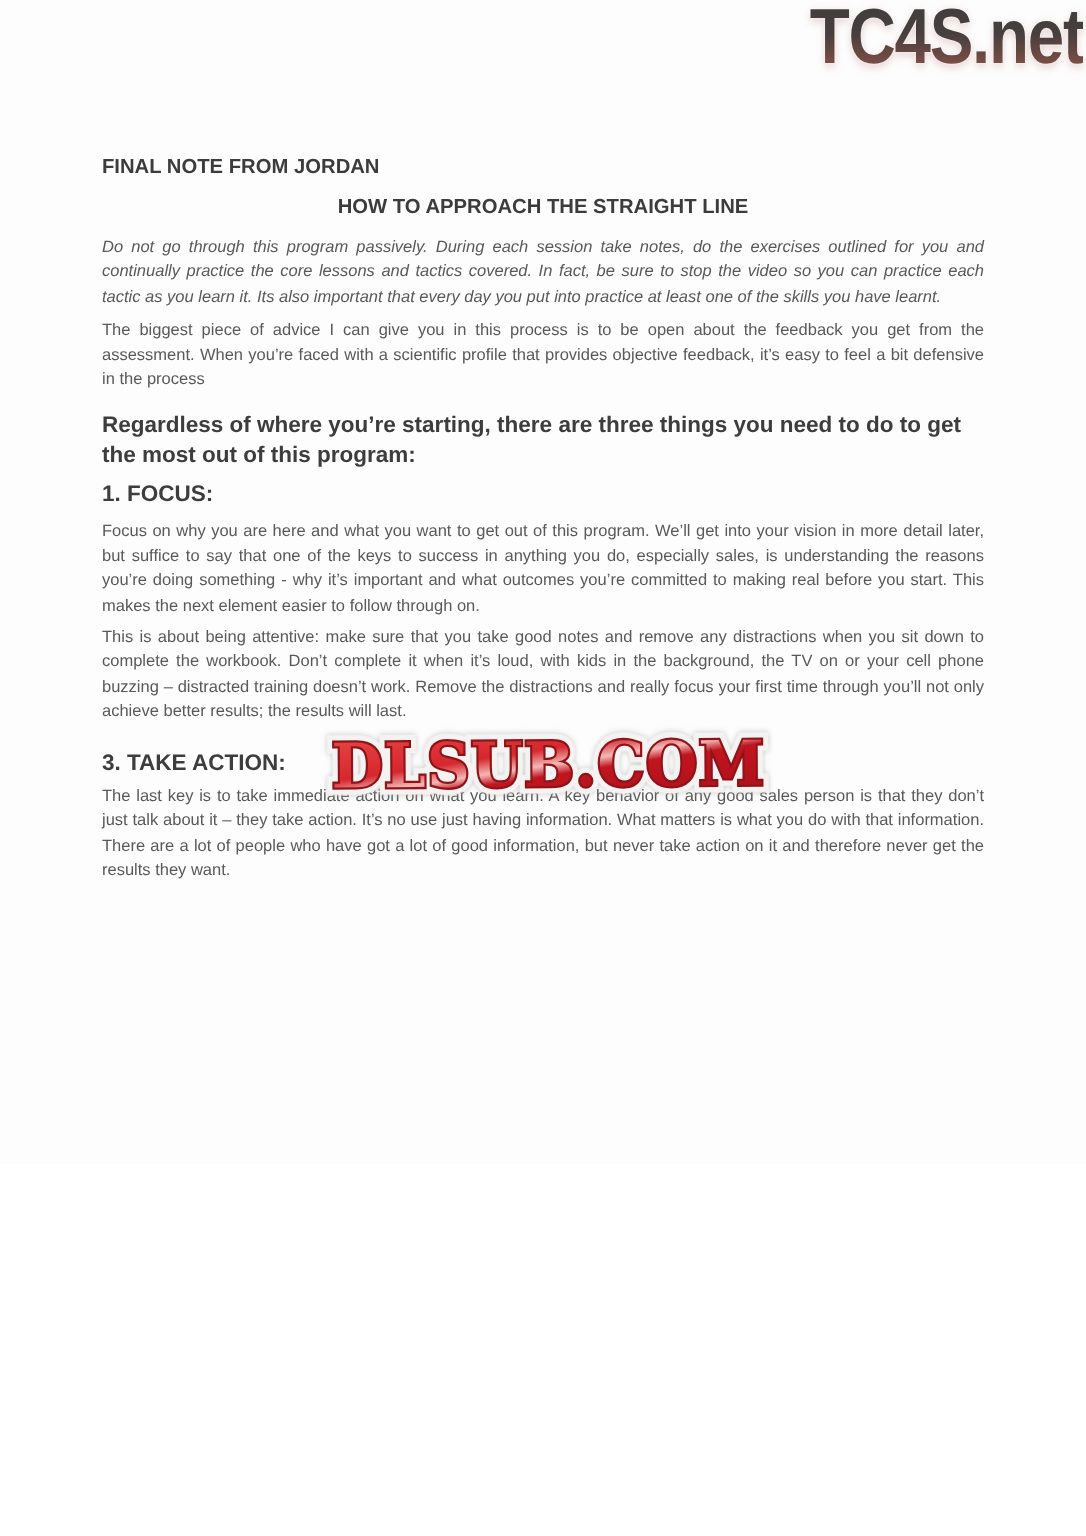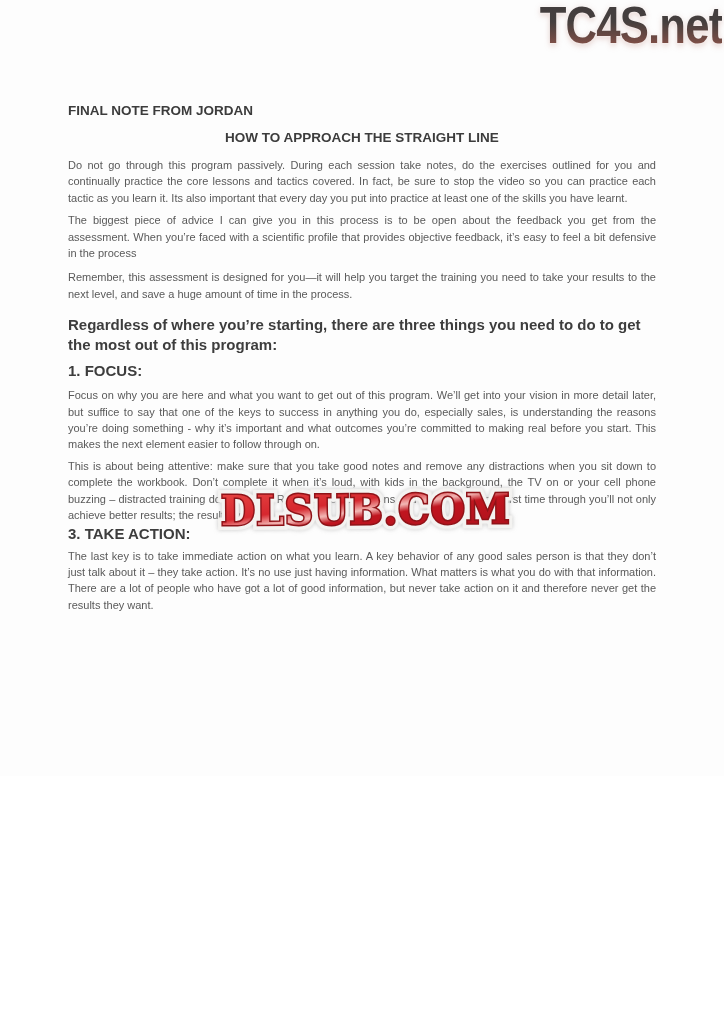--- a/index.html
+++ b/index.html
@@ -55,42 +55,42 @@
     font-weight: bold;
     color: #3c3c3c;
     text-align: center;
   }
   .para {
     font-size: 11px;
     line-height: 16.4px;
     text-align: justify;
     color: #595959;
   }
-  .p1 { margin-top: 10px; }
+  .p1 { margin-top: 10px; font-style: italic; }
   .p2 { margin-top: 6px; }
   .p3 { margin-top: 8px; }
   .subheading {
     margin-top: 13px;
     font-size: 15px;
     line-height: 19.5px;
     font-weight: bold;
     color: #3d3d3d;
     text-align: left;
   }
   .sec-heading {
     font-size: 15px;
     line-height: 20px;
     font-weight: bold;
     color: #3d3d3d;
   }
   .h-focus { margin-top: 7px; }
   .p-focus { margin-top: 6px; }
   .h-discipline { margin-top: 14px; }
   .p-discipline { margin-top: 5px; }
-  .h-takeaction { margin-top: 0; }
+  .h-takeaction { margin-top: 16px; }
   .p-takeaction { margin-top: 4px; }
 
   
   .wm-dlsub {
     position: absolute;
     left: 221px;
     top: 486px;
     width: 300px;
     height: 52px;
     transform: rotate(-0.4deg);
@@ -166,21 +166,20 @@
   <div class="content">
 
     <div class="doc-title-1">FINAL NOTE FROM JORDAN</div>
 
     <div class="doc-title-2">HOW TO APPROACH THE STRAIGHT LINE</div>
 
     <div class="para p1">Do not go through this program passively. During each session take notes, do the exercises outlined for you and continually practice the core lessons and tactics covered. In fact, be sure to stop the video so you can practice each tactic as you learn it. Its also important that every day you put into practice at least one of the skills you have learnt.</div>
 
     <div class="para p2">The biggest piece of advice I can give you in this process is to be open about the feedback you get from the assessment. When you’re faced with a scientific profile that provides objective feedback, it’s easy to feel a bit defensive in the process</div>
 
-    <div class="para p3">Remember, this assessment is designed for you—it will help you target the training you need to take your results to the next level, and save a huge amount of time in the process.</div>
 
     <div class="subheading">Regardless of where you’re starting, there are three things you need to do to get the most out of this program:</div>
 
     <div class="sec-heading h-focus">1. FOCUS:</div>
 
     <div class="para p-focus">Focus on why you are here and what you want to get out of this program. We’ll get into your vision in more detail later, but suffice to say that one of the keys to success in anything you do, especially sales, is understanding the reasons you’re doing something - why it’s important and what outcomes you’re committed to making real before you start. This makes the next element easier to follow through on.</div>
 
 
     <div class="para p-discipline">This is about being attentive: make sure that you take good notes and remove any distractions when you sit down to complete the workbook. Don’t complete it when it’s loud, with kids in the background, the TV on or your cell phone buzzing – distracted training doesn’t work. Remove the distractions and really focus your first time through you’ll not only achieve better results; the results will last.</div>
 

